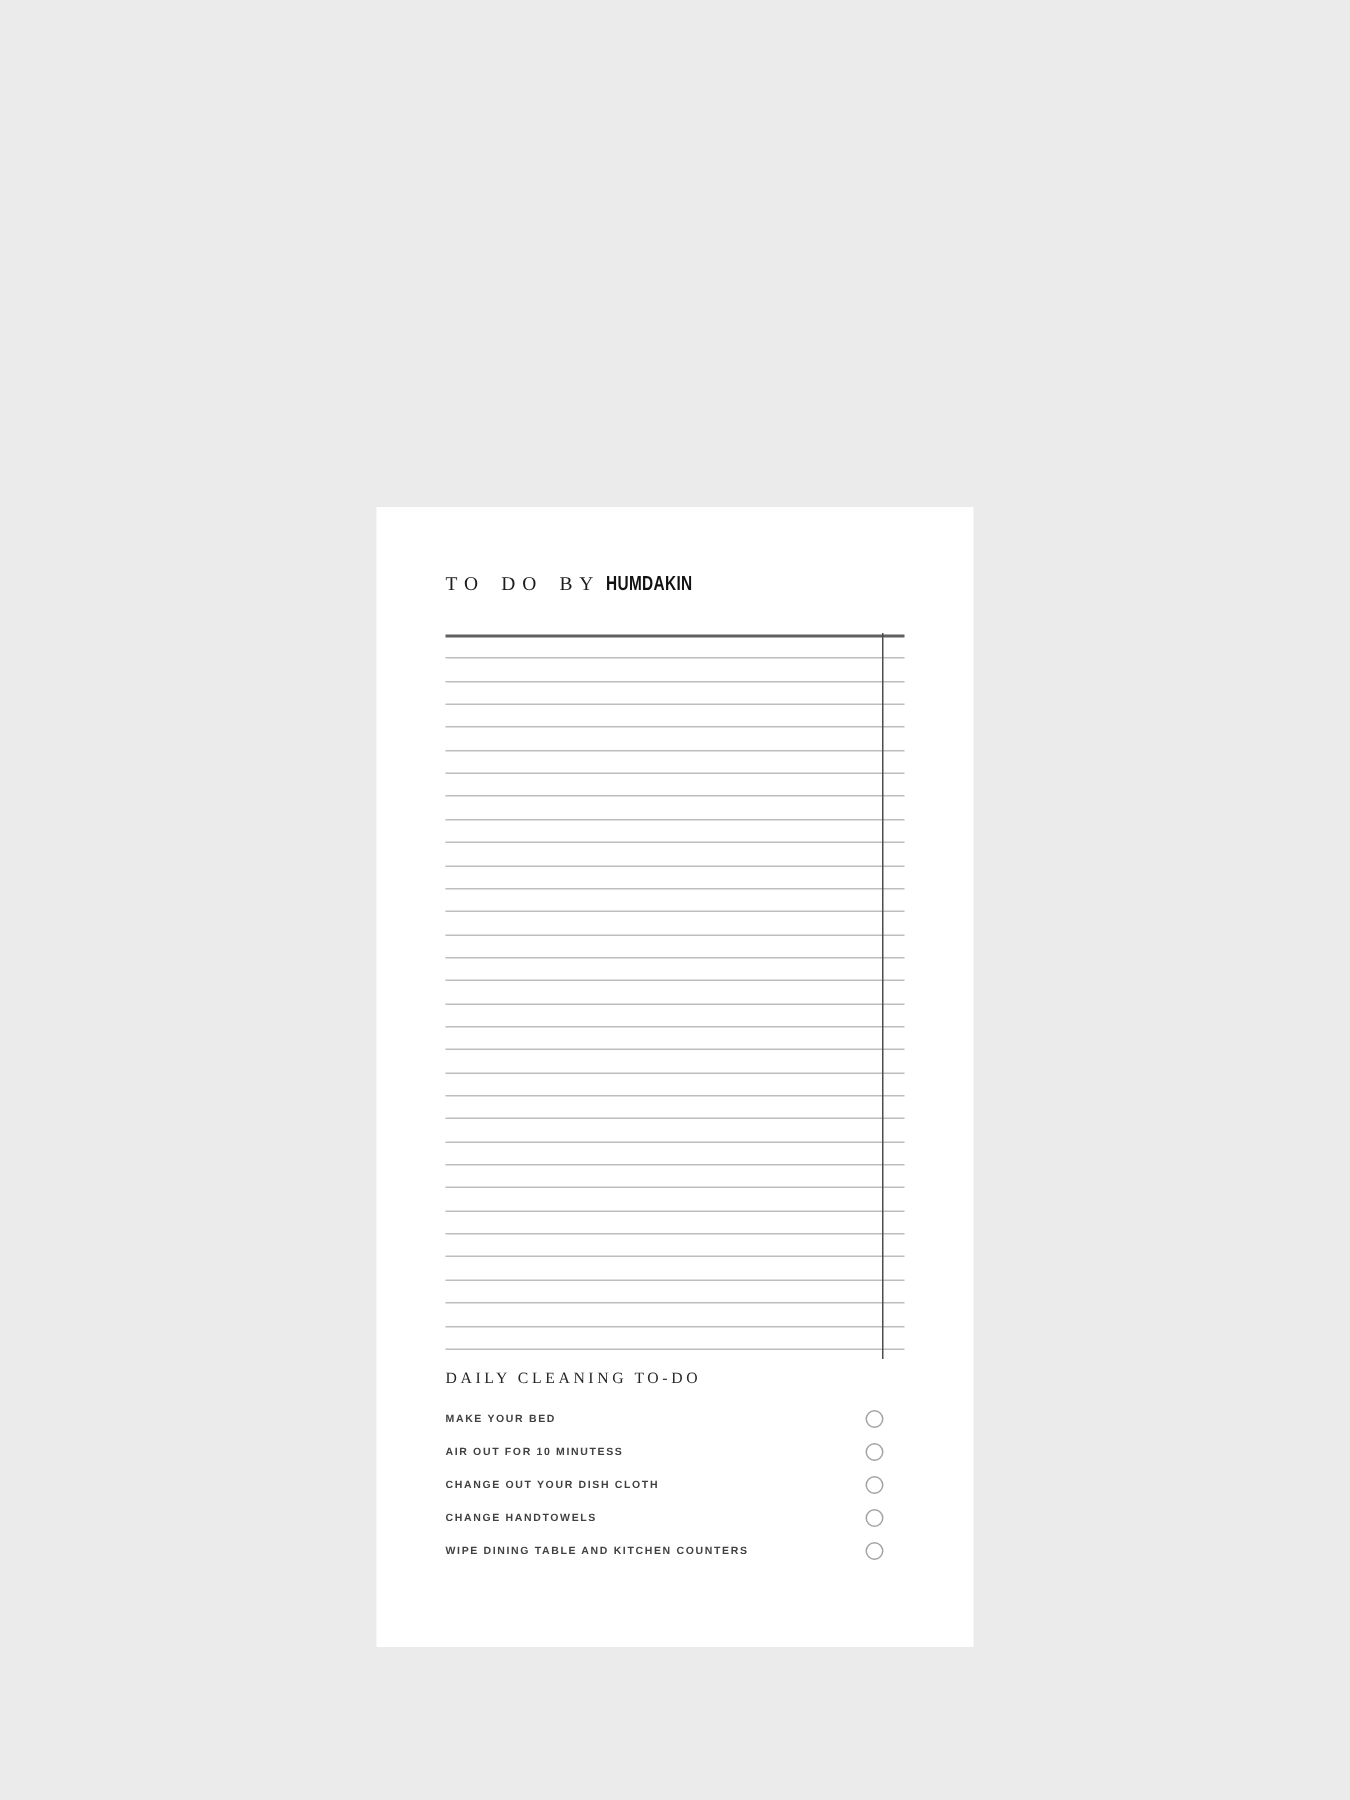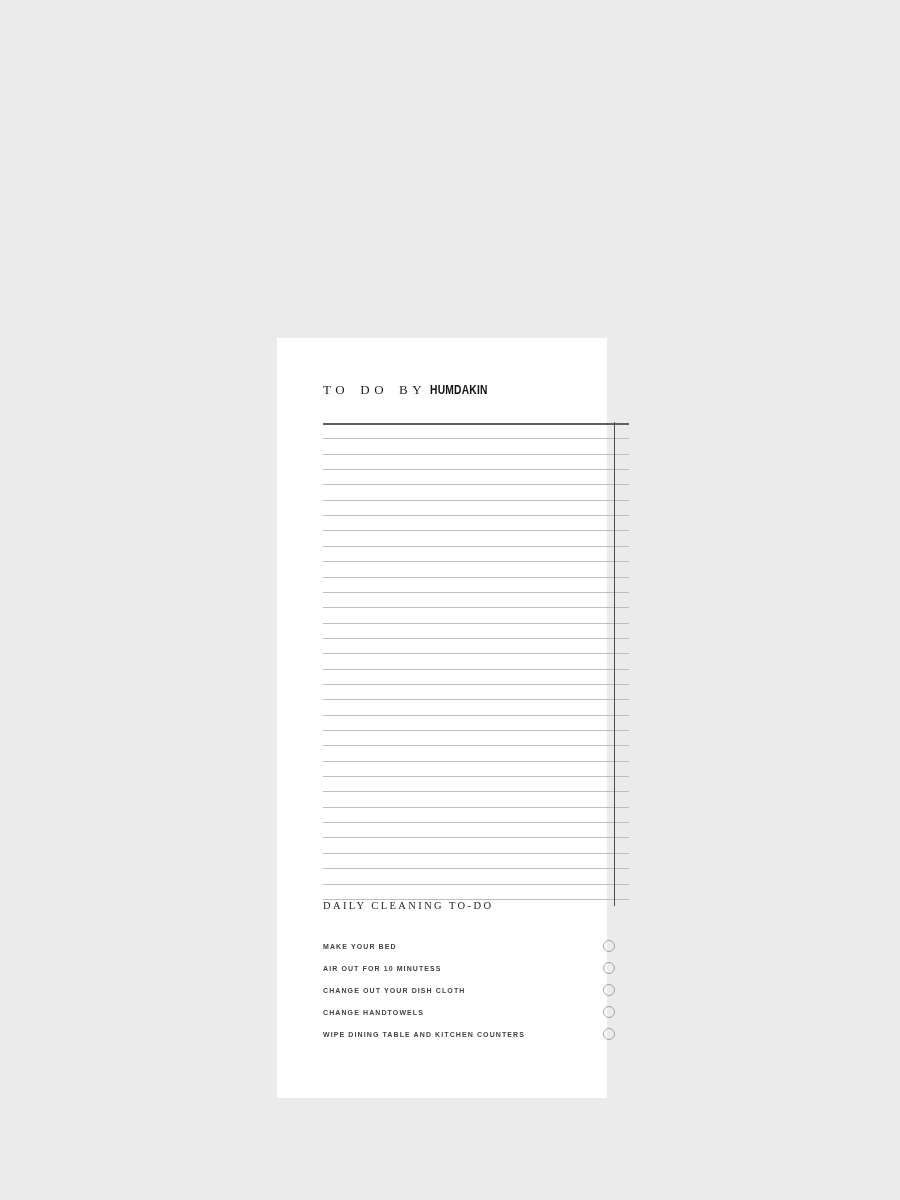--- a/index.html
+++ b/index.html
@@ -17,23 +17,22 @@
   html,body{width:900px;height:1200px;}
   body{
     background:var(--bg);
     font-family:"Liberation Sans", sans-serif;
     position:relative;
     overflow:hidden;
   }
   .card{
     position:absolute;
     left:251px; top:338px;
-    width:330px; height:760px;
+    width:398px; height:760px;
     background:var(--card);
-    margin-left:26px;
   }
   
   .brand{
     position:absolute;
     left:46px; top:43px;
     white-space:nowrap;
     color:var(--ink);
     line-height:15px;
   }
   .brand-prefix{
@@ -71,21 +70,21 @@
   }
   .margin-line{
     position:absolute;
     left:337px; top:84px;
     width:1px; height:484px;
     background:var(--margin-line);
   }
   
   .section-title{
     position:absolute;
-    left:46px; top:562px;
+    left:46px; top:576px;
     font-family:"Liberation Serif", serif;
     font-size:10.5px;
     letter-spacing:2.4px;
     color:var(--heading);
     white-space:nowrap;
     text-align:right;
   }
   .checklist{
     position:absolute;
     left:46px; top:597px;

